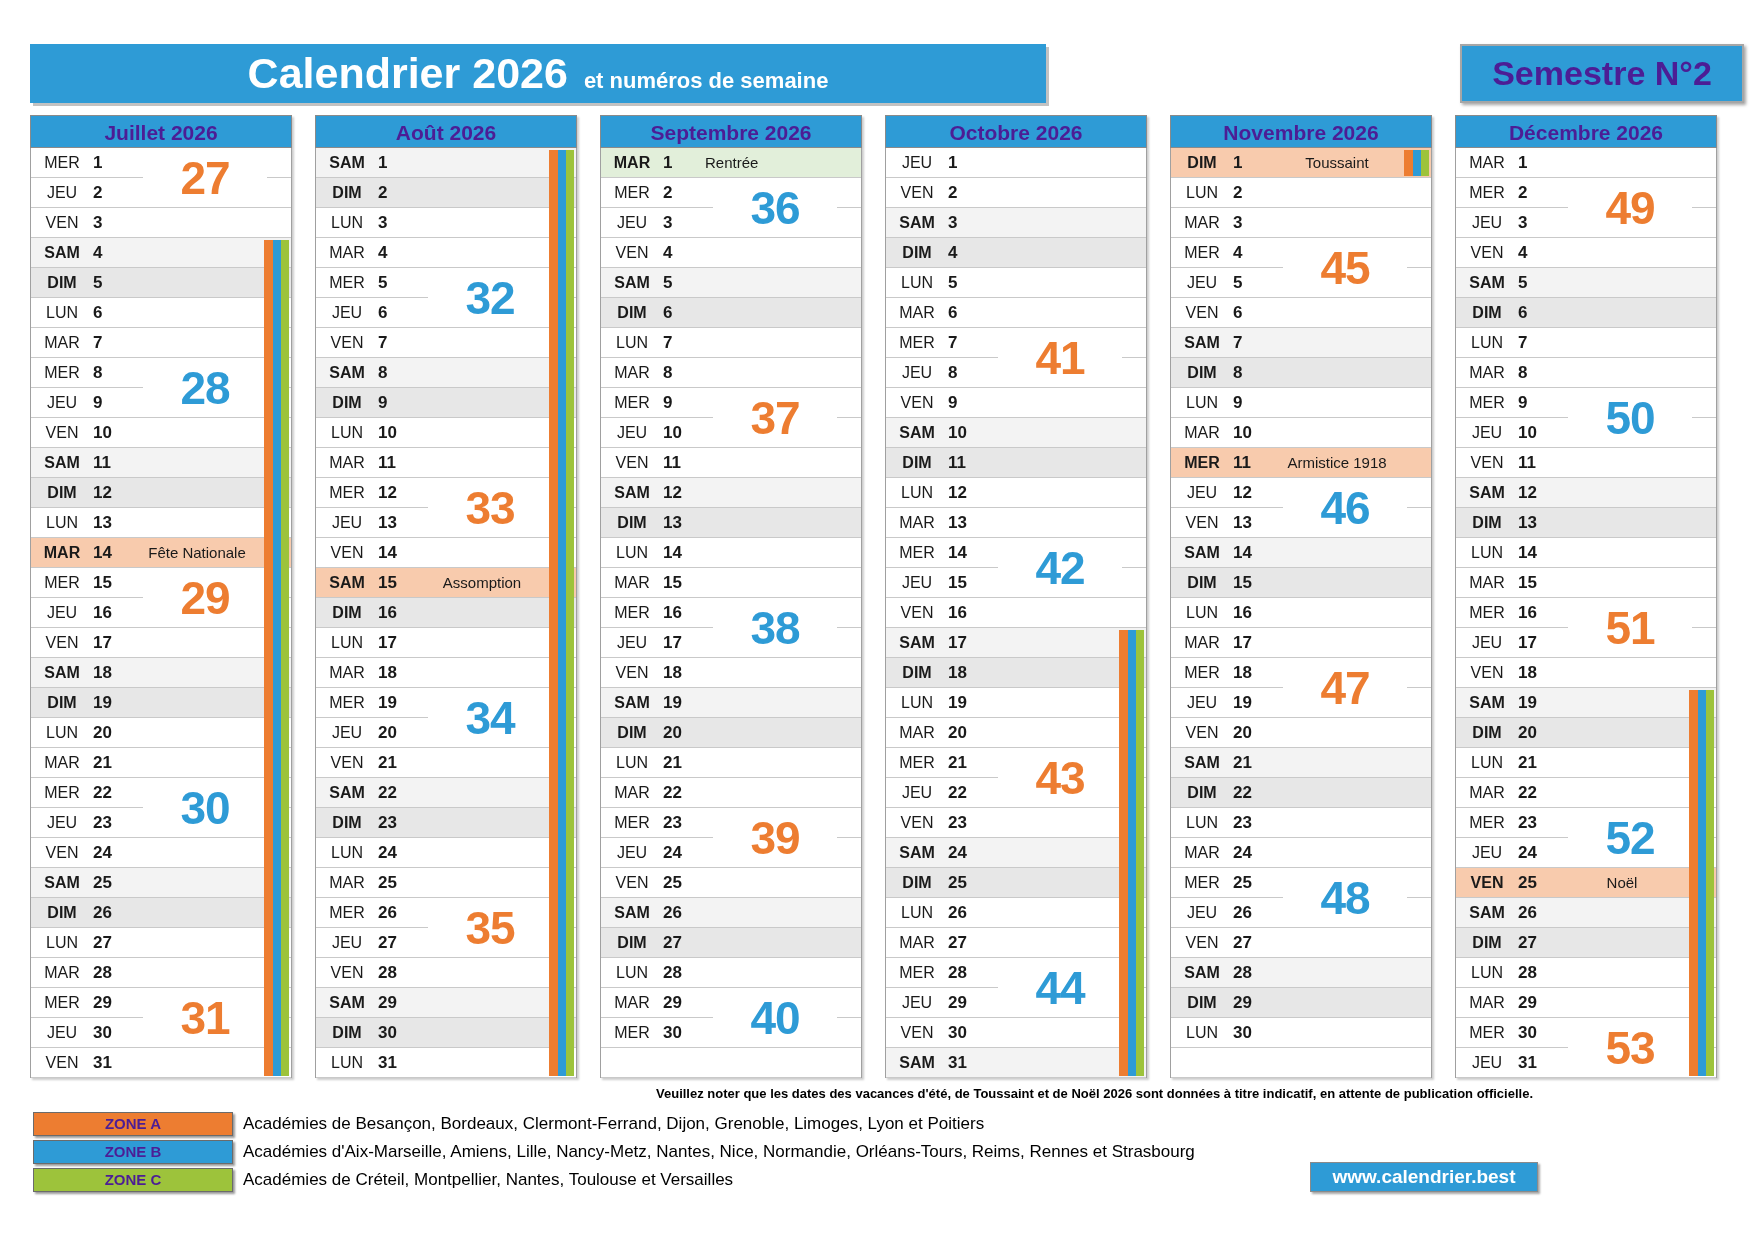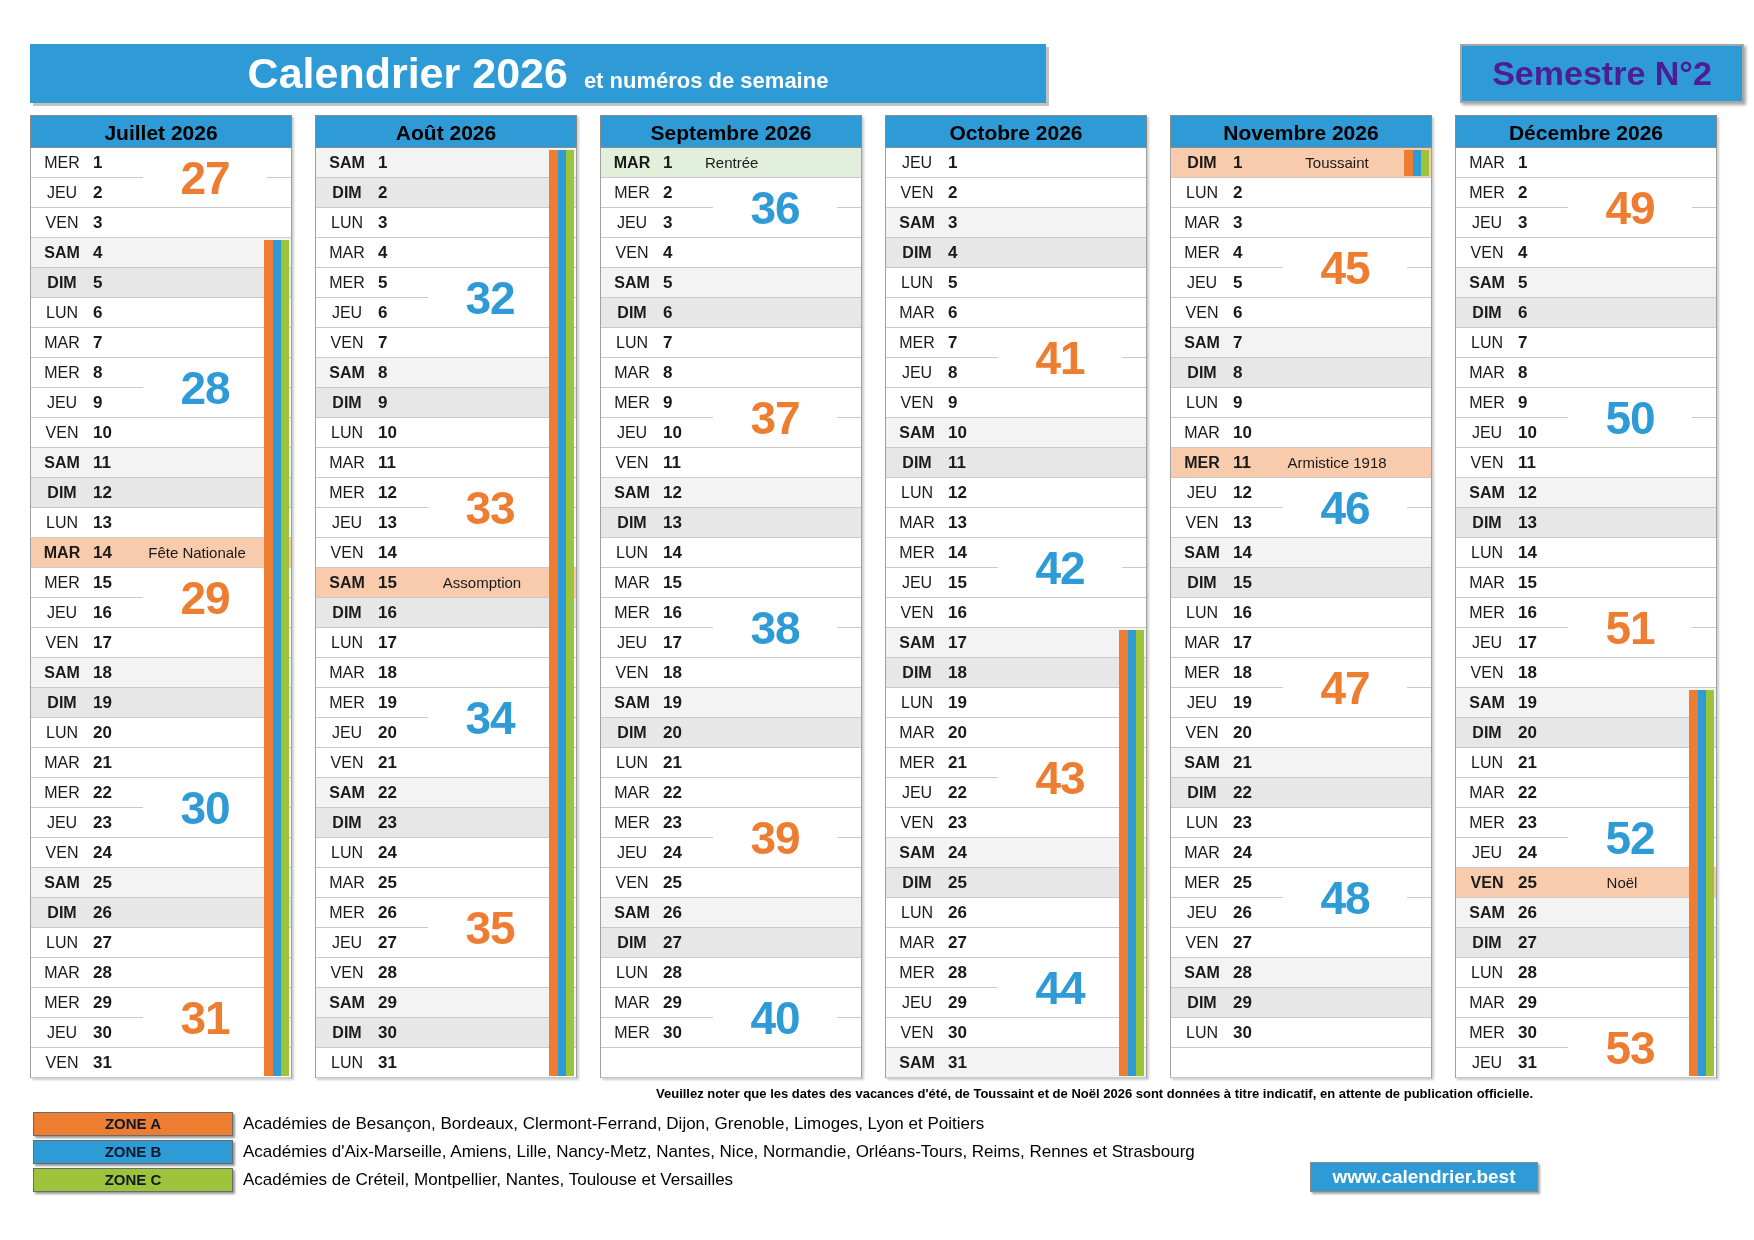--- a/index.html
+++ b/index.html
@@ -20,21 +20,21 @@
   .semester-banner{
     position:absolute;left:1460px;top:44px;width:284px;height:59px;
     background:#2E9BD6;border:2px solid #a6a6a6;box-sizing:border-box;
     box-shadow:2px 2px 3px rgba(0,0,0,.35);
     color:#4c1d95;font-size:34px;font-weight:bold;text-align:center;line-height:54px;
   }
   
   .months{position:absolute;left:30px;top:115px;display:flex;gap:23px;}
   .month{width:262px;position:relative;}
   .month-header{
-    height:33px;background:#2E9BD6;color:#000000;font-weight:bold;font-size:21px;
+    height:33px;background:#2E9BD6;color:#4c1d95;font-weight:bold;font-size:21px;
     text-align:center;line-height:33px;border:1px solid #8a8a8a;box-sizing:border-box;
     box-shadow:2px 2px 2px rgba(0,0,0,.2);
   }
   .month-body{
     position:relative;height:930px;background:#fff;
     border:1px solid #a0a0a0;border-top:none;box-sizing:border-box;
     box-shadow:2px 2px 2px rgba(0,0,0,.2);
   }
   .day-row{
     height:30px;box-sizing:border-box;border-bottom:1px solid #c9c9c9;
@@ -60,21 +60,21 @@
   .stripe .bar-b{width:8px;background:#2E9BD6;}
   .stripe .bar-c{width:8px;background:#9DC33B;}
   
   .note{
     position:absolute;top:1086px;right:221px;font-size:13px;font-weight:bold;color:#000;
     white-space:nowrap;
   }
   .zone-box{
     position:absolute;left:33px;width:200px;height:24px;box-sizing:border-box;
     border:1px solid #6b6b6b;box-shadow:2px 2px 2px rgba(0,0,0,.4);
-    color:#0f172a;font-weight:bold;font-size:15px;text-align:center;line-height:22px;
+    color:#4c1d95;font-weight:bold;font-size:15px;text-align:center;line-height:22px;
   }
   .zone-a{top:1112px;background:#ED7D31;}
   .zone-b{top:1140px;background:#2E9BD6;}
   .zone-c{top:1168px;background:#9DC33B;}
   .zone-desc{position:absolute;left:243px;height:24px;font-size:17px;line-height:24px;color:#000;white-space:nowrap;}
   .zone-desc.da{top:1112px;} .zone-desc.db{top:1140px;} .zone-desc.dc{top:1168px;}
   .site-banner{
     position:absolute;left:1310px;top:1162px;width:228px;height:30px;box-sizing:border-box;
     background:#2E9BD6;border:1px solid #8a8a8a;box-shadow:2px 2px 2px rgba(0,0,0,.35);
     color:#fff;font-weight:bold;font-size:19px;text-align:center;line-height:28px;cursor:pointer;

